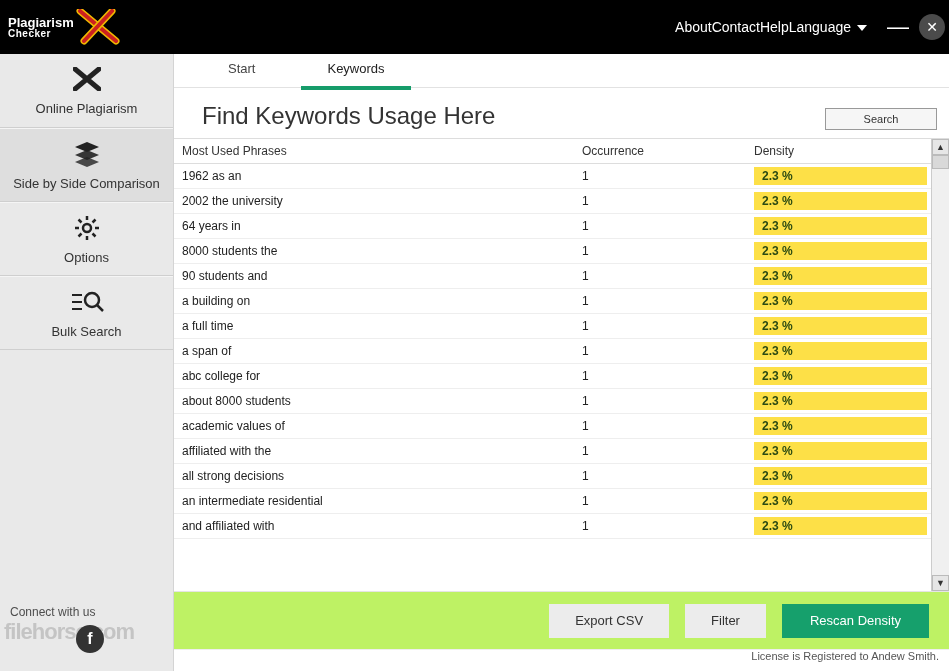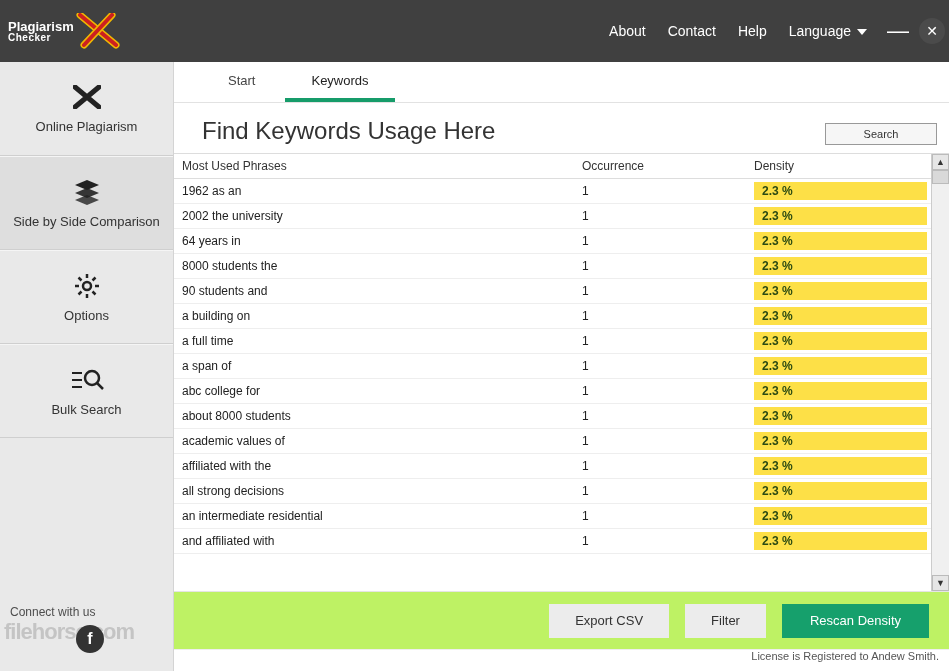--- a/index.html
+++ b/index.html
@@ -1,45 +1,45 @@
 <!DOCTYPE html>
 <html><head>
 <meta charset="utf-8">
 <style>
 * { margin: 0; padding: 0; box-sizing: border-box; font-family: "Segoe UI", Tahoma, sans-serif; }
 body { width: 949px; height: 671px; background: #fff; overflow: hidden; display: flex; flex-direction: column; }
 
-.topbar { height: 62px; background: #404040; display: flex; align-items: center; padding: 0 4px 0 8px; }
+.topbar { height: 54px; background: #000000; display: flex; align-items: center; padding: 0 4px 0 8px; }
 .logo { display: flex; align-items: center; color: #fff; }
 .logo-text { font-size: 12px; line-height: 1; }
 .logo-x { margin-left: 2px; }
 .top-spacer { flex: 1; }
-.top-menu { display: flex; align-items: center; gap: 22px; color: #fff; font-size: 14px; }
+.top-menu { display: flex; align-items: center; color: #fff; font-size: 14px; }
 .top-menu .menu-item { cursor: pointer; display: flex; align-items: center; gap: 6px; }
 .win-controls { display: flex; align-items: center; gap: 8px; margin-left: 18px; }
 .win-min { color: #fff; font-size: 22px; width: 26px; text-align: center; cursor: pointer; }
 .win-close { width: 26px; height: 26px; border-radius: 50%; background: #4b4b4b; color: #fff; display: flex; align-items: center; justify-content: center; font-size: 14px; cursor: pointer; }
 
 .content { flex: 1; display: flex; min-height: 0; }
 
 .sidebar { width: 174px; background: #e9e9e9; display: flex; flex-direction: column; border-right: 1px solid #d4d4d4; }
-.sb-item { height: 94px; border-top: 1px solid #f5f5f5; border-bottom: 1px solid #cfcfcf; display: flex; flex-direction: column; align-items: center; justify-content: center; gap: 8px; color: #333; font-size: 13px; cursor: pointer; }
+.sb-item { height: 74px; border-top: 1px solid #f5f5f5; border-bottom: 1px solid #cfcfcf; display: flex; flex-direction: column; align-items: center; justify-content: center; gap: 8px; color: #333; font-size: 13px; cursor: pointer; }
 .sb-item.first { border-top: none; }
 .sb-item.selected { background: #dedede; }
 .sb-item svg, .sb-item .icon-txt { color: #333; }
 .sb-icon { height: 28px; display: flex; align-items: center; justify-content: center; }
 .sb-spacer { flex: 1; }
 .sb-footer { padding: 10px 10px 12px 10px; position: relative; }
 .connect-text { font-size: 12px; color: #4d4d4d; margin-bottom: 6px; }
 .social-row { position: relative; height: 34px; }
 .watermark { position: absolute; left: -6px; top: -6px; color: rgba(130,130,130,0.35); font-weight: 700; font-size: 22px; letter-spacing: -1px; }
 .fb-icon { position: absolute; left: 66px; top: 0; width: 28px; height: 28px; border-radius: 50%; background: #333; color: #fff; display: flex; align-items: center; justify-content: center; font-weight: bold; font-size: 16px; cursor: pointer; }
 
 .main { flex: 1; display: flex; flex-direction: column; min-width: 0; }
-.tabs { height: 41px; display: flex; align-items: flex-end; padding: 0 8px 0 28px; border-bottom: 1px solid #e2e2e2; gap: 4px; }
+.tabs { height: 34px; display: flex; align-items: center; padding: 0 8px 0 28px; border-bottom: 1px solid #e2e2e2; gap: 20px; }
 .tab { padding: 10px 26px; font-size: 13px; color: #444; cursor: pointer; border-bottom: 4px solid transparent; }
 .tab.active { border-bottom-color: #169c6a; color: #222; }
 
 .heading-row { display: flex; align-items: flex-end; padding: 14px 12px 8px 28px; border-bottom: 1px solid #ddd; }
 .heading { font-size: 24px; font-weight: 400; color: #333; }
 .heading-spacer { flex: 1; }
 .search-btn { width: 112px; height: 22px; border: 1px solid #999; background: #f6f6f6; font-size: 11px; color: #333; cursor: pointer; }
 
 .table-wrap { flex: 1; display: flex; min-height: 0; }
 .table-scroll { flex: 1; overflow: hidden; }

